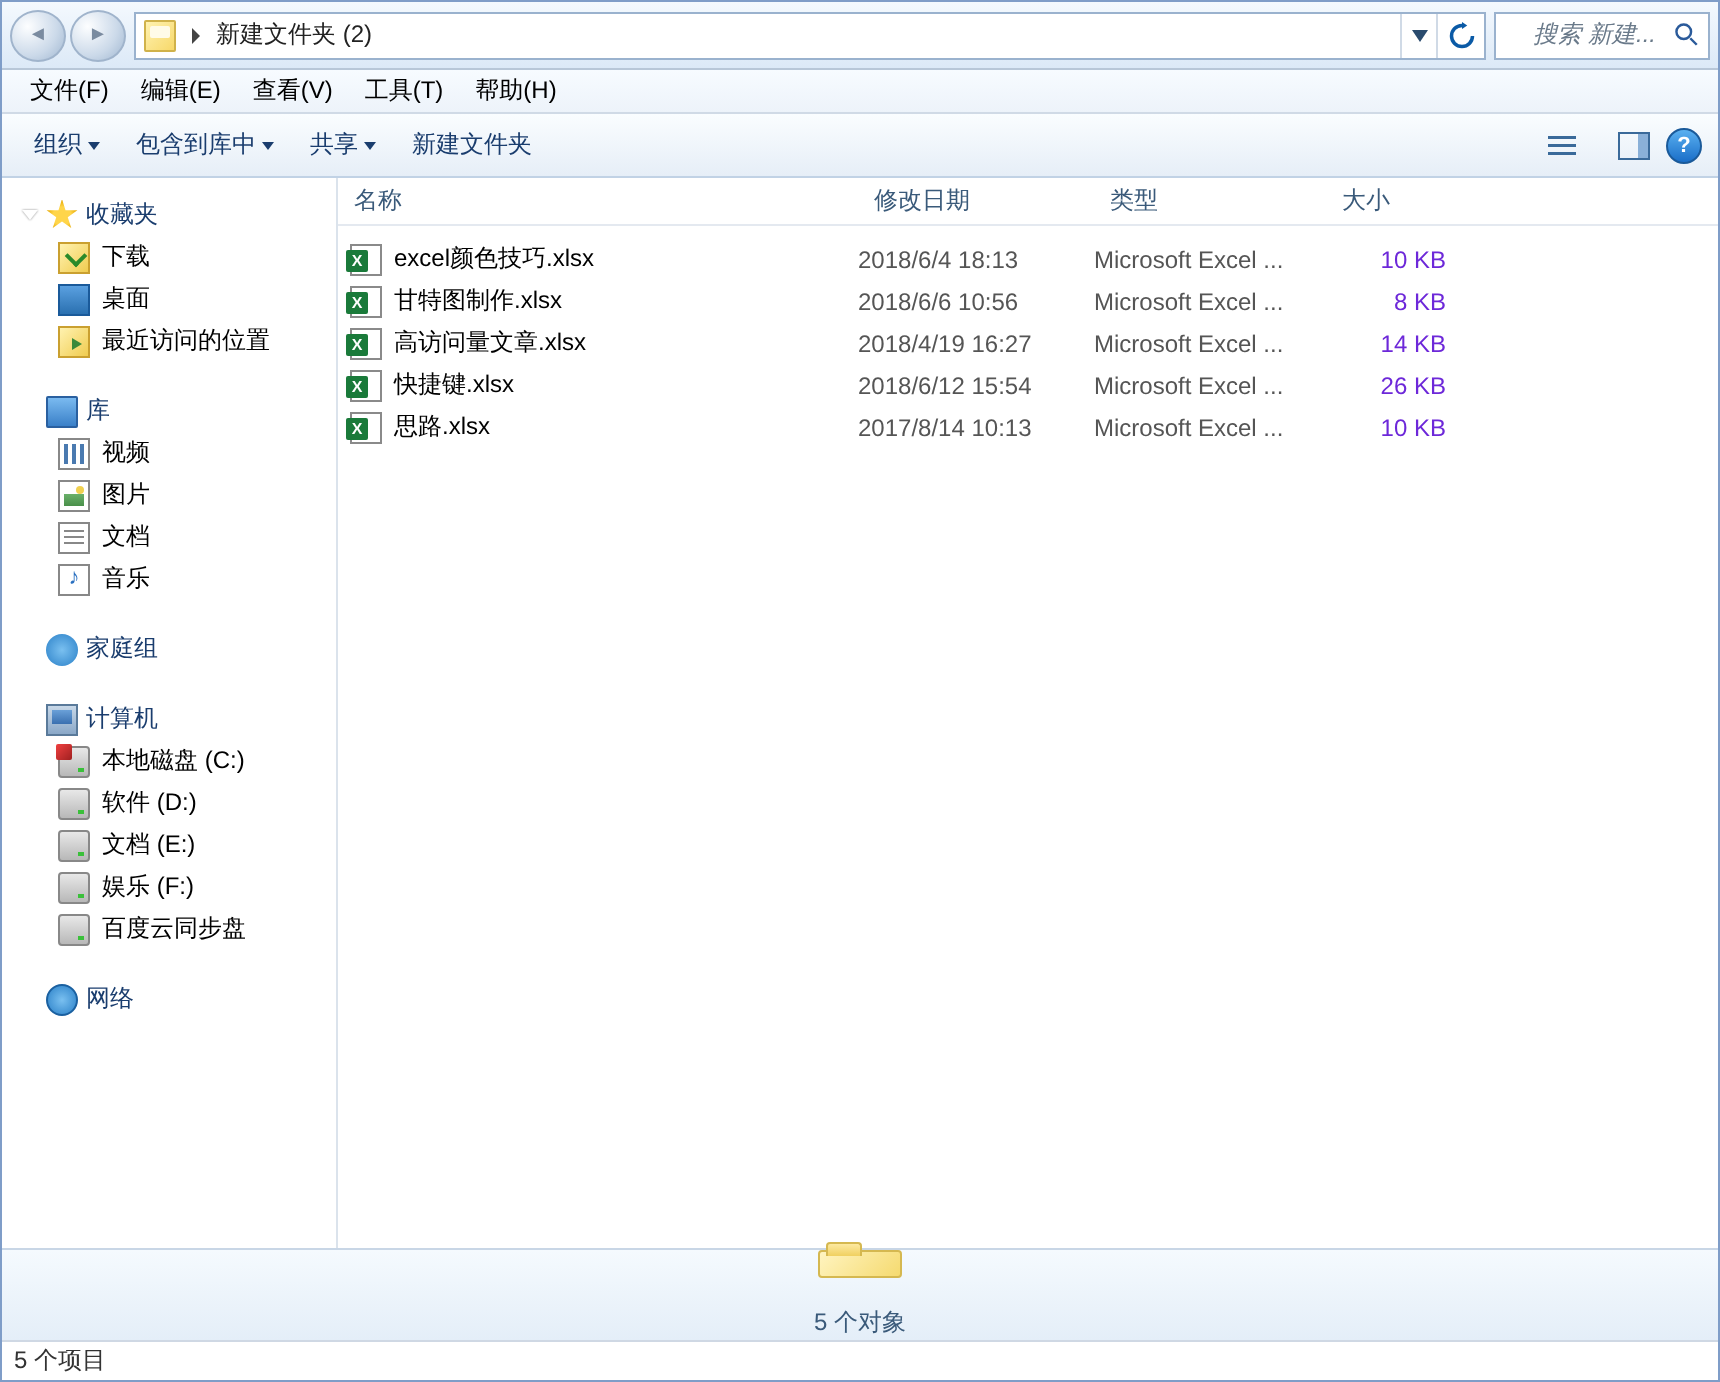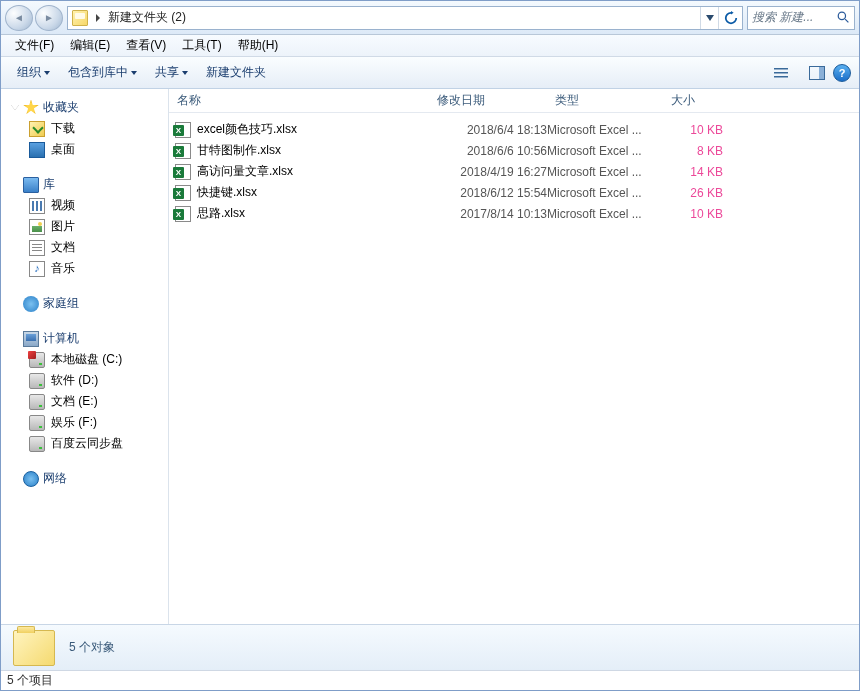--- a/index.html
+++ b/index.html
@@ -9,21 +9,21 @@
 .nav-btn { width: 28px; height: 26px; border-radius: 50%; background: radial-gradient(circle at 30% 30%, #fdfeff, #cbd9e9 60%, #9fb6d0); border: 1px solid #a0b4cc; display:flex; align-items:center; justify-content:center; color:#7a8ba0; font-size:10px; }
 .nav-btn.forward { margin-left:-2px; }
 .addr-box { flex: 1; height: 24px; background: #fff; border: 1px solid #9ab2ce; display: flex; align-items: center; }
 .addr-icon { width: 16px; height: 16px; margin: 0 4px; background: linear-gradient(135deg,#fff2b0,#f7d86a); border:1px solid #d0b24a; border-radius:1px; position:relative; }
 .addr-icon::before{content:'';position:absolute;left:2px;top:2px;right:2px;bottom:6px;background:#fffbe8;border-radius:1px;}
 .addr-sep { width:0;height:0;border-left:4px solid #444;border-top:4px solid transparent;border-bottom:4px solid transparent; margin:0 4px;}
 .addr-text { flex:1; padding:0 4px; color:#222; }
 .addr-drop { width:18px; height:22px; border-left:1px solid #d0dae6; display:flex; align-items:center; justify-content:center; color:#2a4b6e;}
 .addr-drop svg{width:8px;height:6px;}
 .refresh-btn { width:24px; height:22px; border-left:1px solid #d0dae6; display:flex;align-items:center;justify-content:center; color:#0a5aa6;}
-.search-box { width: 108px; height: 24px; background: #fff; border: 1px solid #9ab2ce; display: flex; align-items: center; }
+.search-box { width: 108px; height: 24px; background: #fff; border: 1px solid #9ab2ce; display: flex; align-items: center; text-align: right; }
 .search-text { flex:1; padding:0 4px; color:#6a7a8a; font-style:italic; white-space:nowrap; overflow:hidden; }
 .search-icon { width:22px; display:flex; align-items:center; justify-content:center; color:#2a5a9a; }
 
 .menu-bar { height: 22px; background: linear-gradient(#f7fbff,#edf3fa); border-bottom:1px solid #d0dae6; display:flex; align-items:center; padding:0 6px; }
 .menu-item { padding: 2px 8px; color:#000; }
 
 .tool-bar { height: 32px; background: linear-gradient(#fafdff,#e6eef7); border-bottom:1px solid #c1d2e5; display:flex; align-items:center; padding:0 8px; gap:2px; }
 .tb-item { padding: 3px 8px; color:#1a3d6e; display:flex; align-items:center; gap:3px; }
 .tb-item .drop{width:0;height:0;border-top:4px solid #1a3d6e;border-left:3px solid transparent;border-right:3px solid transparent;}
 .tb-right { margin-left:auto; display:flex; align-items:center; gap:6px; }
@@ -69,25 +69,25 @@
 .ic-excel{width:16px;height:16px;background:#fff;border:1px solid #8a8a8a;position:relative;display:flex;align-items:center;justify-content:center;}
 .ic-excel::before{content:'X';position:absolute;left:-3px;top:2px;width:11px;height:11px;background:#1a7a3a;color:#fff;font-size:8px;font-weight:bold;line-height:11px;text-align:center;border-radius:1px;}
 
 .file-area { flex:1; display:flex; flex-direction:column; }
 .headers { height:24px; border-bottom:1px solid #e4e9f0; display:flex; align-items:center; }
 .hd { padding:0 8px; color:#3a5a7a; border-right:1px solid transparent; height:100%; display:flex; align-items:center; }
 .hd-name{width:260px;} .hd-date{width:118px;} .hd-type{width:116px;} .hd-size{width:70px;font-family:Liberation Mono, monospace;}
 .rows { flex:1; padding-top:6px; }
 .row { height:21px; display:flex; align-items:center; }
 .cell-name{width:260px;padding-left:6px;display:flex;align-items:center;gap:6px;color:#000;}
-.cell-date{width:118px;color:#555;text-align:right;}
+.cell-date{width:118px;color:#555;}
 .cell-type{width:116px;color:#555;white-space:nowrap;overflow:hidden;}
-.cell-size{width:70px;color:#ec4899;text-align:right;padding-right:10px;}
-
-.details-pane { height:46px; background:linear-gradient(#f5fafe,#e4eef8); border-top:1px solid #c8d6e6; display:flex; align-items:center; padding:0 12px; gap:14px; }
+.cell-size{width:70px;color:#6d28d9;text-align:right;padding-right:10px;}
+
+.details-pane { height:46px; background:linear-gradient(#f5fafe,#e4eef8); border-top:1px solid #c8d6e6; display:flex; align-items:center; padding:0 12px; gap:14px;flex-direction:column; }
 .details-text{color:#3a5a7a;}
 
 .status-bar { height:20px; border-top:1px solid #cfd8e4; display:flex; align-items:center; padding:0 6px; font-size:12px; color:#333; }
 </style>
 </head>
 <body>
 
 <div class="nav-bar">
   <div class="nav-btn">◄</div>
   <div class="nav-btn forward">►</div>
@@ -170,20 +170,24 @@
           <span class="sb-label">收藏夹</span>
         </div>
       <div class="sb-item">
           <span class="sb-icon ic-dl"></span>
           <span>下载</span>
         </div>
       <div class="sb-item">
           <span class="sb-icon ic-desk"></span>
           <span>桌面</span>
         </div>
+      <div class="sb-item">
+          <span class="sb-icon ic-recent"></span>
+          <span>最近访问的位置</span>
+        </div>
     </div>
     <div class="sb-group">
       <div class="sb-header">
           <span class="tri"></span>
           <span class="sb-icon ic-lib"></span>
           <span class="sb-label">库</span>
         </div>
       <div class="sb-item">
           <span class="sb-icon ic-vid"></span>
           <span>视频</span>

